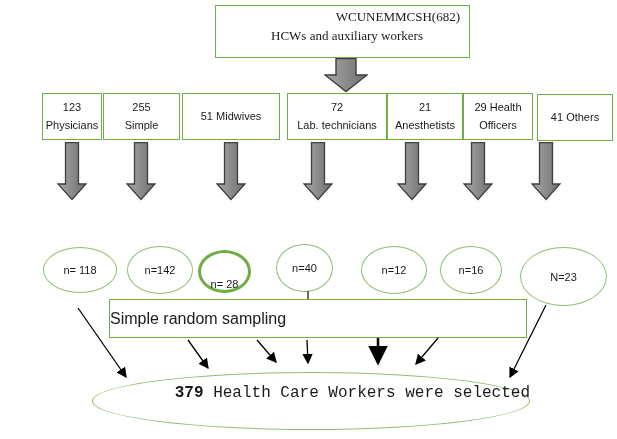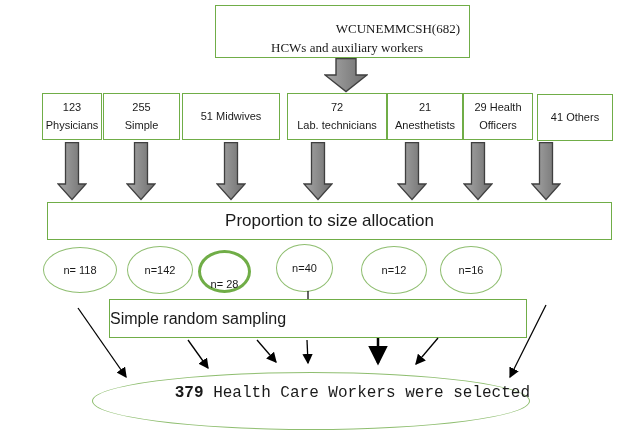--- a/index.html
+++ b/index.html
@@ -1,21 +1,21 @@
 <!DOCTYPE html>
 <html><head>
 <meta charset="utf-8">
 <style>
   html,body{margin:0;padding:0;background:#ffffff;}
   .canvas{position:relative;width:617px;height:439px;background:#fff;
           font-family:"Liberation Sans",sans-serif;overflow:hidden;color:#1a1a1a;}
   .gbox{position:absolute;border:1px solid #70ad47;background:#fff;box-sizing:border-box;}
   
   .top-box{left:215px;top:5px;width:255px;height:53px;font-family:"Liberation Serif",serif;font-size:13px;}
-  .top-box .l1{text-align:right;padding:3px 9px 0 0;margin-top:12px;}
+  .top-box .l1{text-align:right;padding:3px 9px 0 0;}
   .top-box .l2{text-align:center;padding:3px 0 0 9px;}
   
   .cat{top:93px;height:47px;display:flex;flex-direction:column;justify-content:center;
        align-items:center;font-size:11px;line-height:1.55;text-align:center;}
   
   .alloc{left:47px;top:202px;width:565px;height:38px;display:flex;align-items:center;
          justify-content:center;font-size:17px;}
   .srs{left:109px;top:299px;width:418px;height:39px;display:flex;align-items:center;
        justify-content:flex-start;font-size:16px;}
   
@@ -100,41 +100,41 @@
   <svg class="barrow" style="left:397px" viewBox="0 0 30 59">
       <polygon points="8.5,0.5 21.5,0.5 21.5,42 29,42 15,57.5 1,42 8.5,42" fill="url(#agrad)" stroke="#3f3f3f" stroke-width="1.3"></polygon>
     </svg>
   <svg class="barrow" style="left:463px" viewBox="0 0 30 59">
       <polygon points="8.5,0.5 21.5,0.5 21.5,42 29,42 15,57.5 1,42 8.5,42" fill="url(#agrad)" stroke="#3f3f3f" stroke-width="1.3"></polygon>
     </svg>
   <svg class="barrow" style="left:531px" viewBox="0 0 30 59">
       <polygon points="8.5,0.5 21.5,0.5 21.5,42 29,42 15,57.5 1,42 8.5,42" fill="url(#agrad)" stroke="#3f3f3f" stroke-width="1.3"></polygon>
     </svg>
 
-  <div class="gbox alloc">
-    <span>Proportion to size allocation</span>
-  </div>
 
   <div class="ell" style="left:43px;top:247px;width:74px;height:46px">
       <span>n= 118</span>
     </div>
   <div class="ell" style="left:127px;top:246px;width:66px;height:48px">
       <span>n=142</span>
     </div>
   <div class="ell bold-ell" style="left:198px;top:250px;width:53px;height:43px">
       <span>n= 28</span>
     </div>
   <div class="ell" style="left:276px;top:244px;width:57px;height:48px">
       <span>n=40</span>
     </div>
   <div class="ell" style="left:361px;top:246px;width:66px;height:48px">
       <span>n=12</span>
     </div>
   <div class="ell" style="left:440px;top:246px;width:62px;height:48px">
       <span>n=16</span>
+    </div>
+  <div class="ell" style="left:520px;top:247px;width:87px;height:59px">
+      <span>N=23</span>
     </div>
 
   <div class="gbox srs">
     <span>Simple random sampling</span>
   </div>
 
   <div class="result-ell"></div>
   <div class="result-text">
     <b>379</b>
     <span>Health Care  Workers were selected</span>

